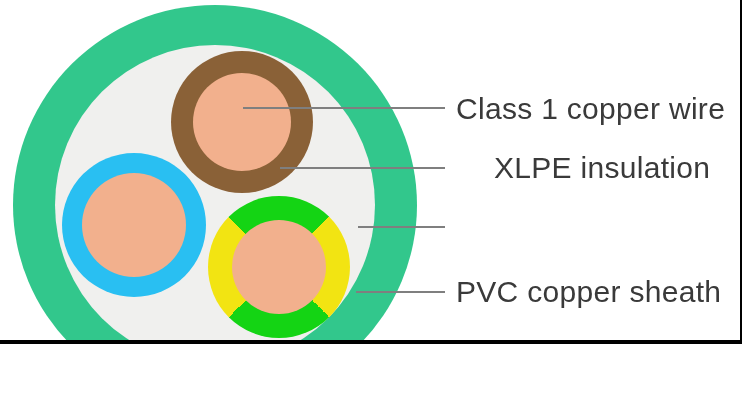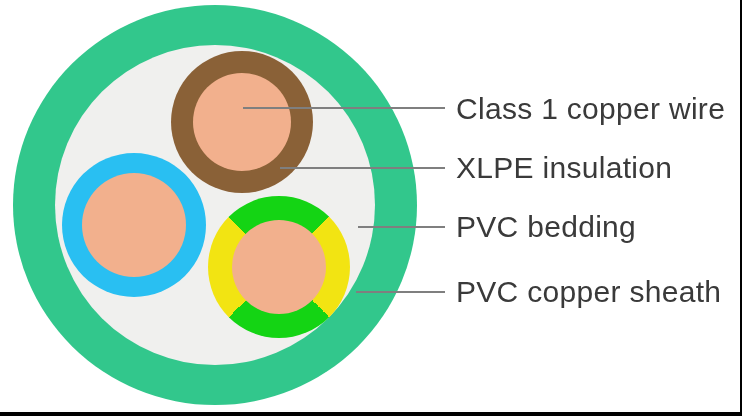--- a/index.html
+++ b/index.html
@@ -1,19 +1,19 @@
 <!DOCTYPE html>
 <html style="--background: #ffffff; --sheath-green: #32c78c; --bedding-gray: #f0f0ee; --insulation-brown: #8a6137; --copper-salmon: #f2b08d; --insulation-cyan: #29bff2; --earth-green: #14d414; --earth-yellow: #f2e412; --leader-line-gray: #7f7f7f; --label-text: #3a3a3a; --frame-border: #000000;"><head>
 <meta charset="utf-8">
 <style>
   html, body { margin: 0; padding: 0; background: #ffffff; }
   .canvas {
     position: relative;
     width: 742px;
-    height: 416px;
+    height: 344px;
     background: var(--background, #fff);
     font-family: "Liberation Sans", sans-serif;
     overflow: hidden;
   }
   .frame {
     position: absolute;
     inset: 0;
     border-right: 2px solid var(--frame-border, #000);
     border-bottom: 4px solid var(--frame-border, #000);
     pointer-events: none;
@@ -80,21 +80,21 @@
     position: absolute;
     left: 456px;
     transform: translateY(-50%);
     font-size: 30px;
     letter-spacing: 0.3px;
     color: var(--label-text);
     white-space: nowrap;
     z-index: 10;
   }
   .label1 { top: 109px; }
-  .label2 { top: 168px; }
+  .label2 { top: 168px; margin-left: 38px; }
   .label3 { top: 227px; }
   .label4 { top: 292px; }
 </style>
 </head>
 <body>
 
 <div class="canvas">
 
   <div class="sheath"></div>
   <div class="bedding"></div>
@@ -111,17 +111,16 @@
     <div class="conductor"></div>
   </div>
 
   <div class="leader line1"></div>
   <div class="leader line2"></div>
   <div class="leader line3"></div>
   <div class="leader line4"></div>
 
   <div class="label label1">Class 1 copper wire</div>
   <div class="label label2">XLPE insulation</div>
-  <div class="label label3">PVC bedding</div>
   <div class="label label4">PVC copper sheath</div>
 
   <div class="frame"></div>
 </div>
 
 </body></html>

